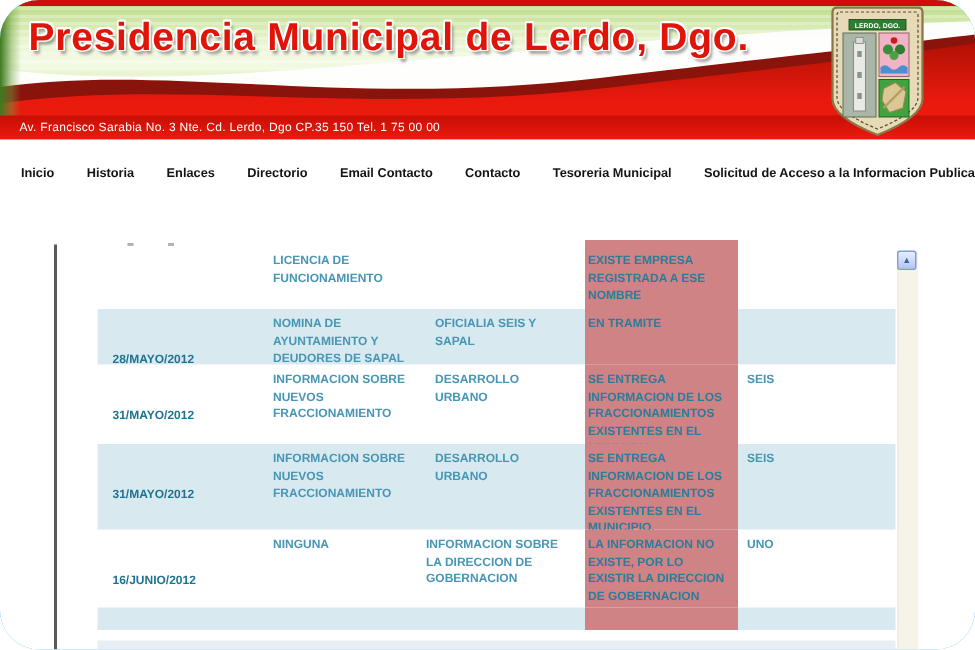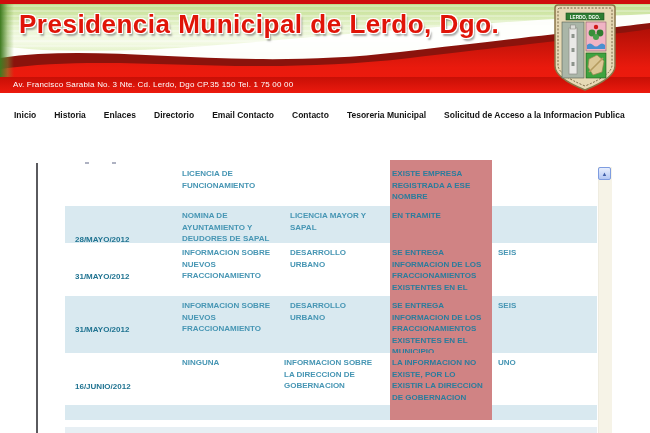--- a/index.html
+++ b/index.html
@@ -1,17 +1,17 @@
 <!DOCTYPE html>
 <html><head>
 <meta charset="utf-8">
 <style>
   html,body{margin:0;padding:0;background:#fff;}
   #page{position:relative;width:650px;height:433px;overflow:hidden;background:#0ea5e9;
-        font-family:"Liberation Sans",sans-serif;}
+        font-family:"Liberation Sans",sans-serif;border-radius:26px;}
 
   
   .banner{position:absolute;left:0;top:0;width:650px;height:93px;overflow:hidden;
           background:
             repeating-linear-gradient(180deg, rgba(255,255,255,.28) 0 2px, rgba(255,255,255,0) 2px 5px),
             linear-gradient(180deg,#b8d87e 0%,#e9f5d2 30%,#f4fae6 45%,#cfe8a2 70%,#a9cf6d 100%);}
   .banner-top-border{position:absolute;left:0;top:0;width:650px;height:4px;background:#cf0d0d;}
   .banner-left-edge{position:absolute;left:0;top:4px;width:14px;height:74px;
           background:linear-gradient(90deg,#3e7a1f 0%,rgba(110,160,60,.45) 55%,rgba(255,255,255,0) 100%);}
   .banner-waves{position:absolute;left:0;top:0;width:650px;height:93px;}
@@ -22,21 +22,21 @@
                       2px 3px 2px rgba(90,90,90,.55);}
   .address-bar{position:absolute;left:0;top:77px;width:650px;height:28px;
           background:linear-gradient(180deg,#c70f06,#ee1a0e 60%);}
   .address-text{position:absolute;left:13px;top:3px;font-size:8px;color:#fff;letter-spacing:.2px;}
 
   
   .shield{position:absolute;right:33px;top:4px;width:64px;height:88px;}
 
   
   .navbar{position:absolute;left:0;top:93px;width:650px;height:67px;background:#fff;}
-  .nav-items{display:flex;gap:18px;padding:17px 0 0 14px;}
+  .nav-items{display:flex;gap:18px;padding:17px 0 0 14px;justify-content:space-between;}
   .nav-item{font-size:8.5px;font-weight:bold;color:#141414;white-space:nowrap;cursor:pointer;}
 
   
   .content{position:absolute;left:0;top:160px;width:650px;height:273px;background:#fff;}
   .left-rule{position:absolute;left:36px;top:3px;width:2px;height:270px;background:#5a5a5e;}
   .remnant{position:absolute;width:4px;height:2px;background:#aeb2c2;}
 
   
   .grid{position:absolute;left:65px;top:0;width:532px;}
   .row{display:flex;width:532px;}
@@ -137,21 +137,21 @@
         <div class="cell c-date"></div>
         <div class="cell c-subj">LICENCIA DE FUNCIONAMIENTO</div>
         <div class="cell c-dept"></div>
         <div class="cell c-resp">EXISTE EMPRESA REGISTRADA A ESE NOMBRE</div>
         <div class="cell c-count"></div>
       </div>
 
       <div class="row r1 hl">
         <div class="cell c-date">28/MAYO/2012</div>
         <div class="cell c-subj">NOMINA DE AYUNTAMIENTO Y DEUDORES DE SAPAL</div>
-        <div class="cell c-dept">LICENCIA MAYOR Y SAPAL</div>
+        <div class="cell c-dept">OFICIALIA SEIS Y SAPAL</div>
         <div class="cell c-resp">EN TRAMITE</div>
         <div class="cell c-count"></div>
       </div>
 
       <div class="row r2">
         <div class="cell c-date">31/MAYO/2012</div>
         <div class="cell c-subj">INFORMACION SOBRE NUEVOS FRACCIONAMIENTO</div>
         <div class="cell c-dept">DESARROLLO URBANO</div>
         <div class="cell c-resp">SE ENTREGA INFORMACION DE LOS FRACCIONAMIENTOS EXISTENTES EN EL MUNICIPIO,</div>
         <div class="cell c-count">SEIS</div>

